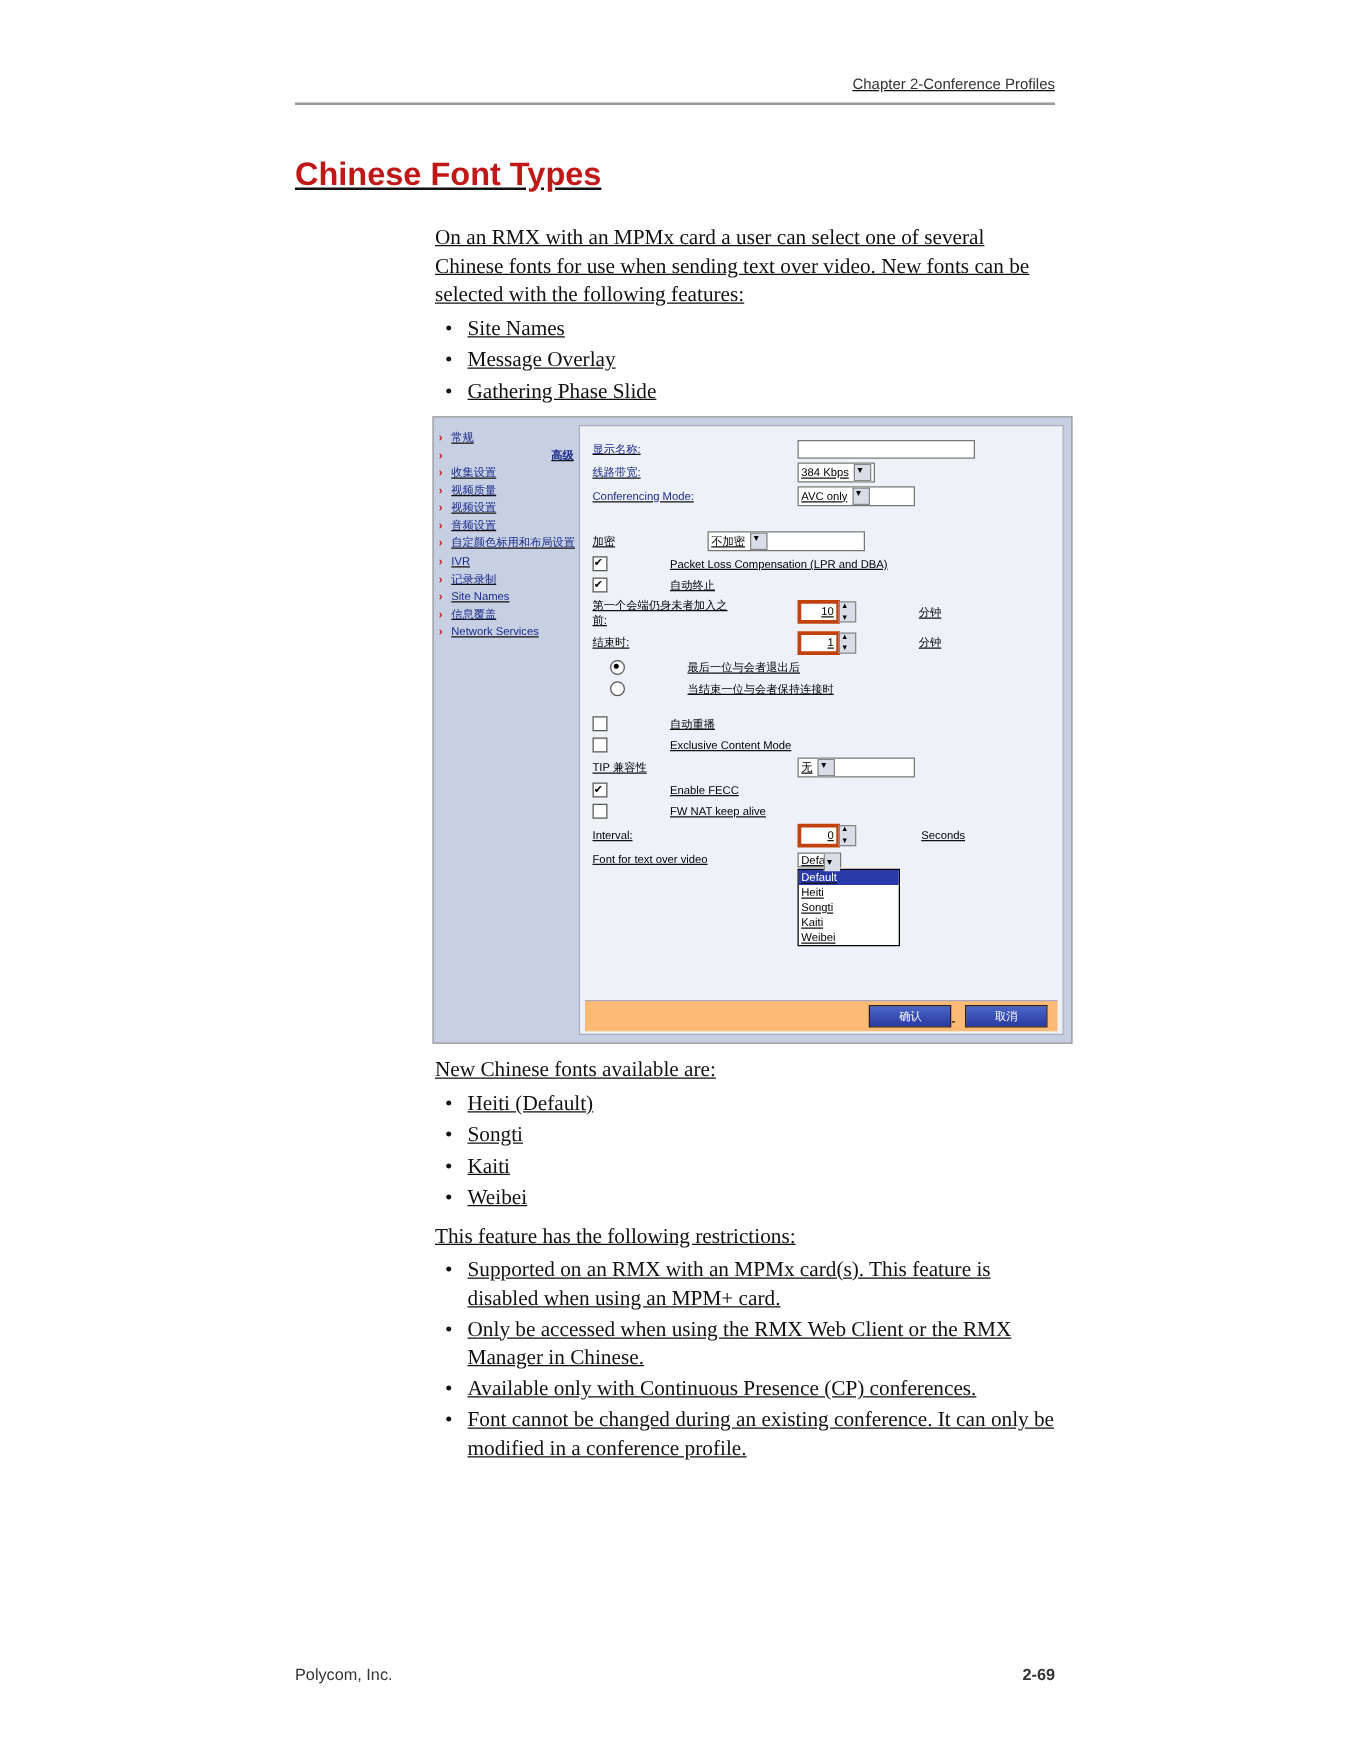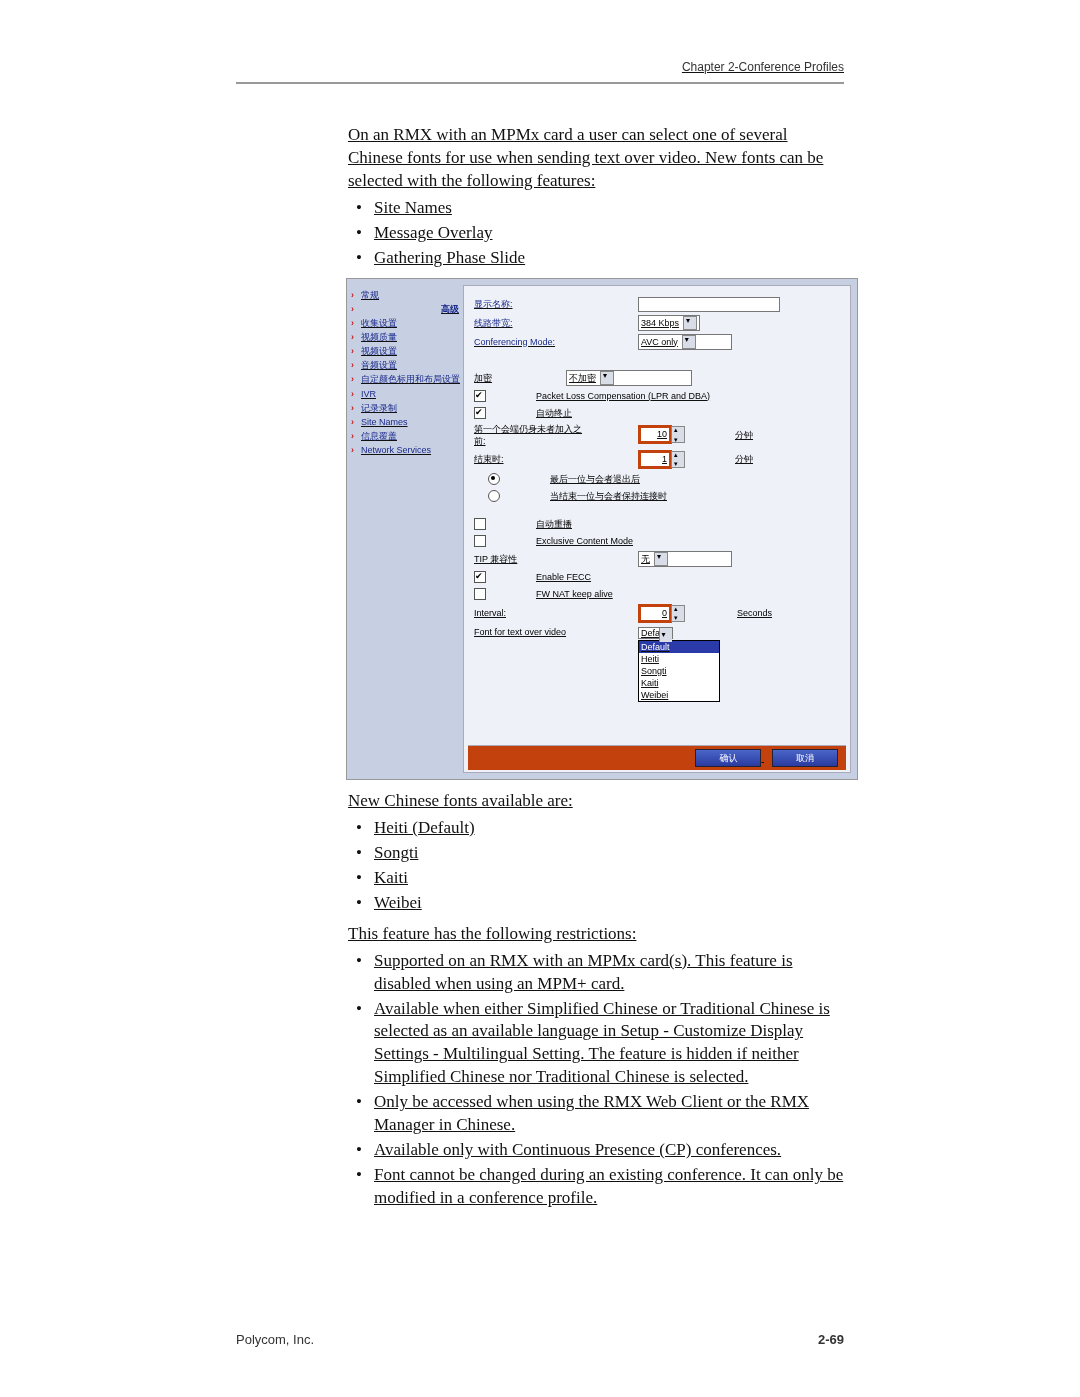--- a/index.html
+++ b/index.html
@@ -189,21 +189,21 @@
     background:#d9dde8; border-left:1px solid #888;
   }
   .font-drop .box .arrow::after { content:"▾"; font-size:8px; position:absolute; left:2px; top:0;}
   .font-drop .list {
     border:1px solid #000; background:#fff; width:80px;
   }
   .font-drop .list .opt { padding:0 2px; font-size:9px; line-height:12px; }
   .font-drop .list .opt.sel { background:#2a3aa8; color:#fff; }
 
   .shot-footer {
-    background:#c2410c;
+    background:#fdba74;
     text-align:right;
     padding: 3px 8px;
     border-top:1px solid #aab;
     margin: -6px;
     margin-top: 10px;
   }
   .wbtn {
     display:inline-block;
     min-width:44px;
     padding:2px 10px;
@@ -227,20 +227,21 @@
     color: #333;
   }
 </style>
 </head>
 <body>
 
 <div class="page">
   <div class="header-line">Chapter 2-Conference Profiles</div>
   <hr class="rule">
 
+  <h1 class="section-title">Chinese Font Types</h1>
 
   <div class="body">
     <p>On an RMX with an MPMx card a user can select one of several Chinese fonts for use when sending text over video. New fonts can be selected with the following features:</p>
     <ul class="bullets">
       <li>Site Names</li>
       <li>Message Overlay</li>
       <li>Gathering Phase Slide</li>
     </ul>
 
     <div class="shot">
@@ -385,21 +386,20 @@
     <p>New Chinese fonts available are:</p>
     <ul class="bullets">
       <li>Heiti (Default)</li>
       <li>Songti</li>
       <li>Kaiti</li>
       <li>Weibei</li>
     </ul>
     <p>This feature has the following restrictions:</p>
     <ul class="bullets">
       <li>Supported on an RMX with an MPMx card(s). This feature is disabled when using an MPM+ card.</li>
-      <li>Available when either Simplified Chinese or Traditional Chinese is selected as an available language in Setup - Customize Display Settings - Multilingual Setting. The feature is hidden if neither Simplified Chinese nor Traditional Chinese is selected.</li>
       <li>Only be accessed when using the RMX Web Client or the RMX Manager in Chinese.</li>
       <li>Available only with Continuous Presence (CP) conferences.</li>
       <li>Font cannot be changed during an existing conference. It can only be modified in a conference profile.</li>
     </ul>
   </div>
 
   <div class="page-footer">
     <span>Polycom, Inc.</span>
     <span style="font-weight:bold">2-69</span>
   </div>

